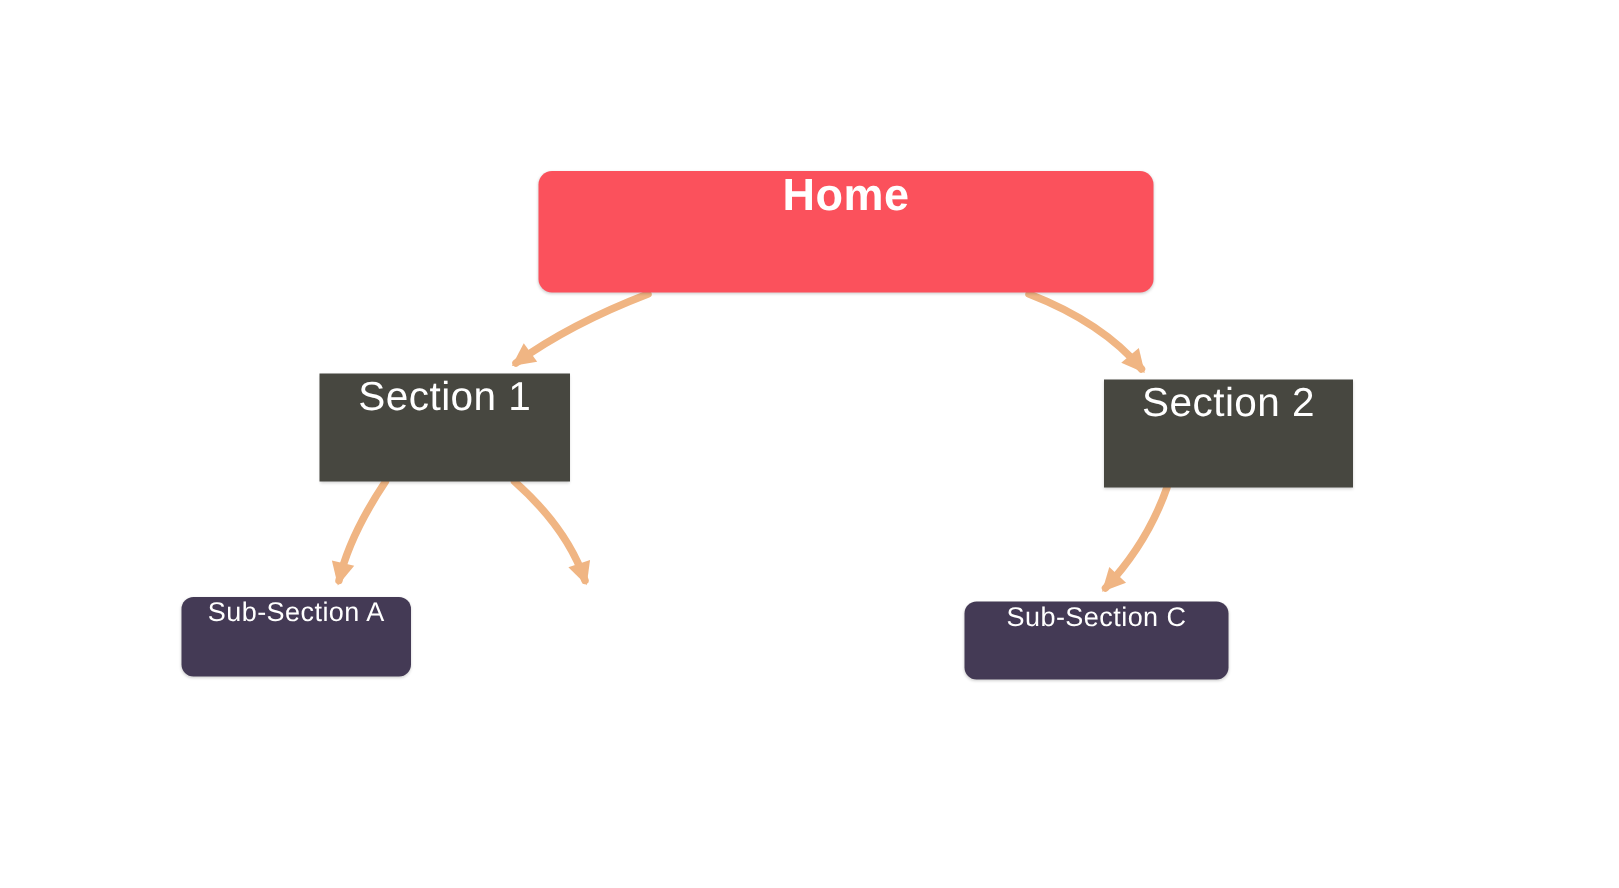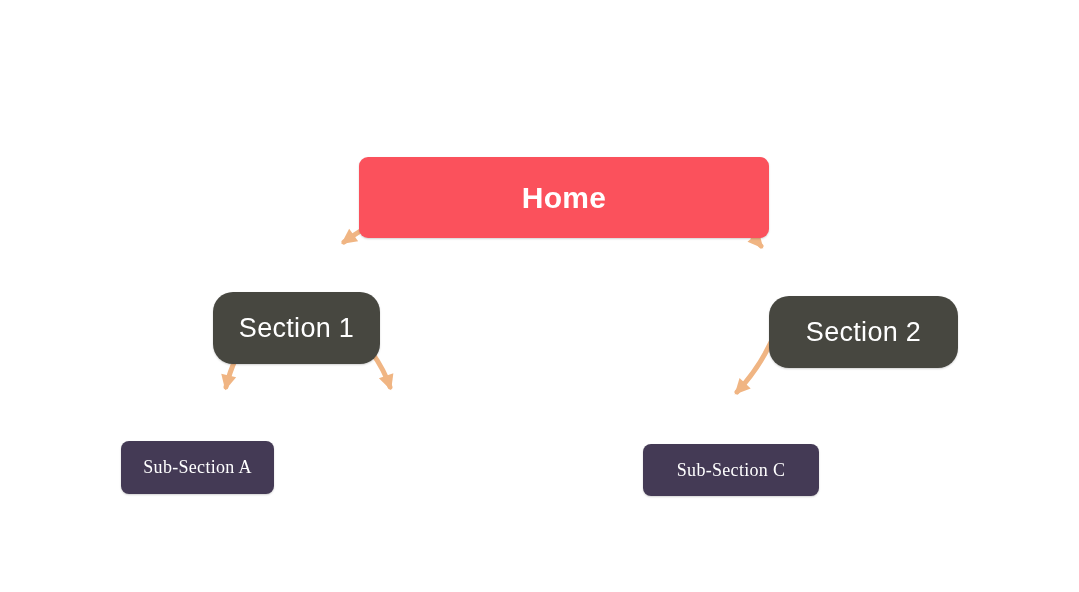--- a/index.html
+++ b/index.html
@@ -29,46 +29,43 @@
   .edge {
     fill: none;
     stroke: var(--arrow);
     stroke-width: 5;
     stroke-linecap: round;
   }
   .arrowhead-shape { fill: var(--arrow); }
   .node {
     position: absolute;
     display: flex;
-    align-items: center;
     justify-content: center;
     color: var(--node-text);
     border-radius: 9px;
     box-shadow: 0 1px 2px rgba(0,0,0,0.18);
     cursor: default;
     letter-spacing: 0.3px;
-    margin-top: 43px;
   }
   .node-home {
     left: 359px; top: 114px; width: 410px; height: 81px;
     background: var(--home-bg);
     font-size: 30px; font-weight: 600;
   }
   .node-section {
     background: var(--section-bg);
     font-size: 27px; font-weight: 500;
-    border-radius: 20px;
+    border-radius: 0;
   }
   .node-section1 { left: 213px; top: 249px; width: 167px; height: 72px; }
-  .node-section2 { left: 769px; top: 253px; width: 189px; height: 72px; }
+  .node-section2 { left: 736px; top: 253px; width: 166px; height: 72px; }
   .node-subsection {
     background: var(--subsection-bg);
     font-size: 18px; font-weight: 500;
     border-radius: 8px;
-    font-family: Liberation Serif, serif;
   }
   .node-subA { left: 121px; top: 398px; width: 153px; height: 53px; }
   .node-subB { left: 334px; top: 398px; width: 151px; height: 52px; }
   .node-subC { left: 643px; top: 401px; width: 176px; height: 52px; }
 </style>
 </head>
 <body>
 
 <div class="canvas">
 

